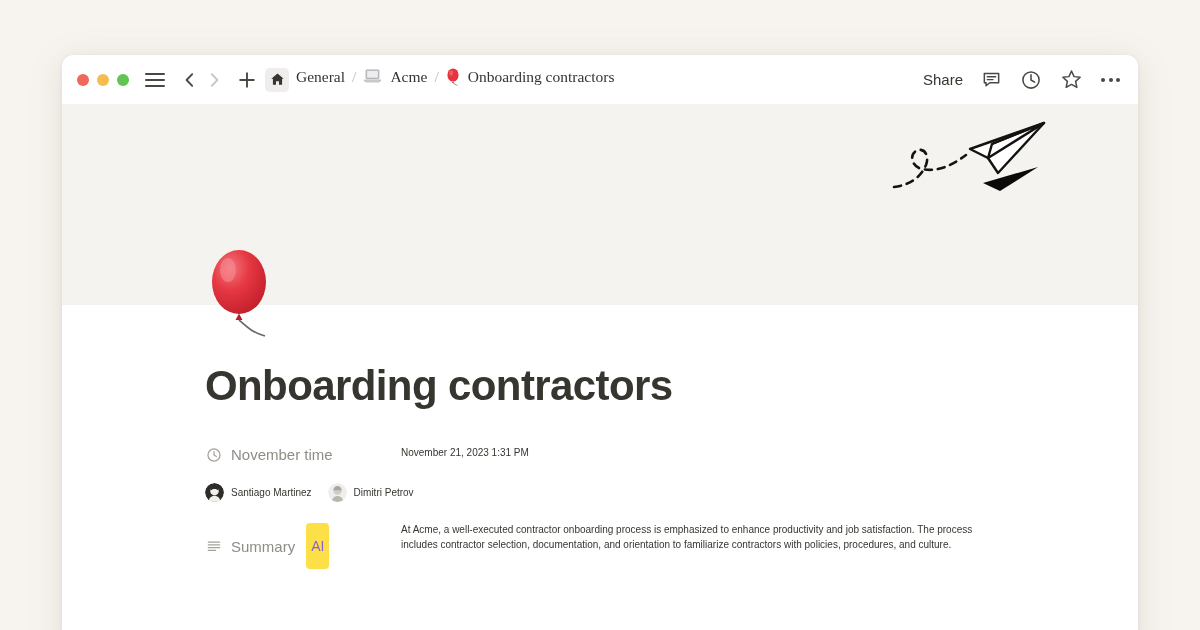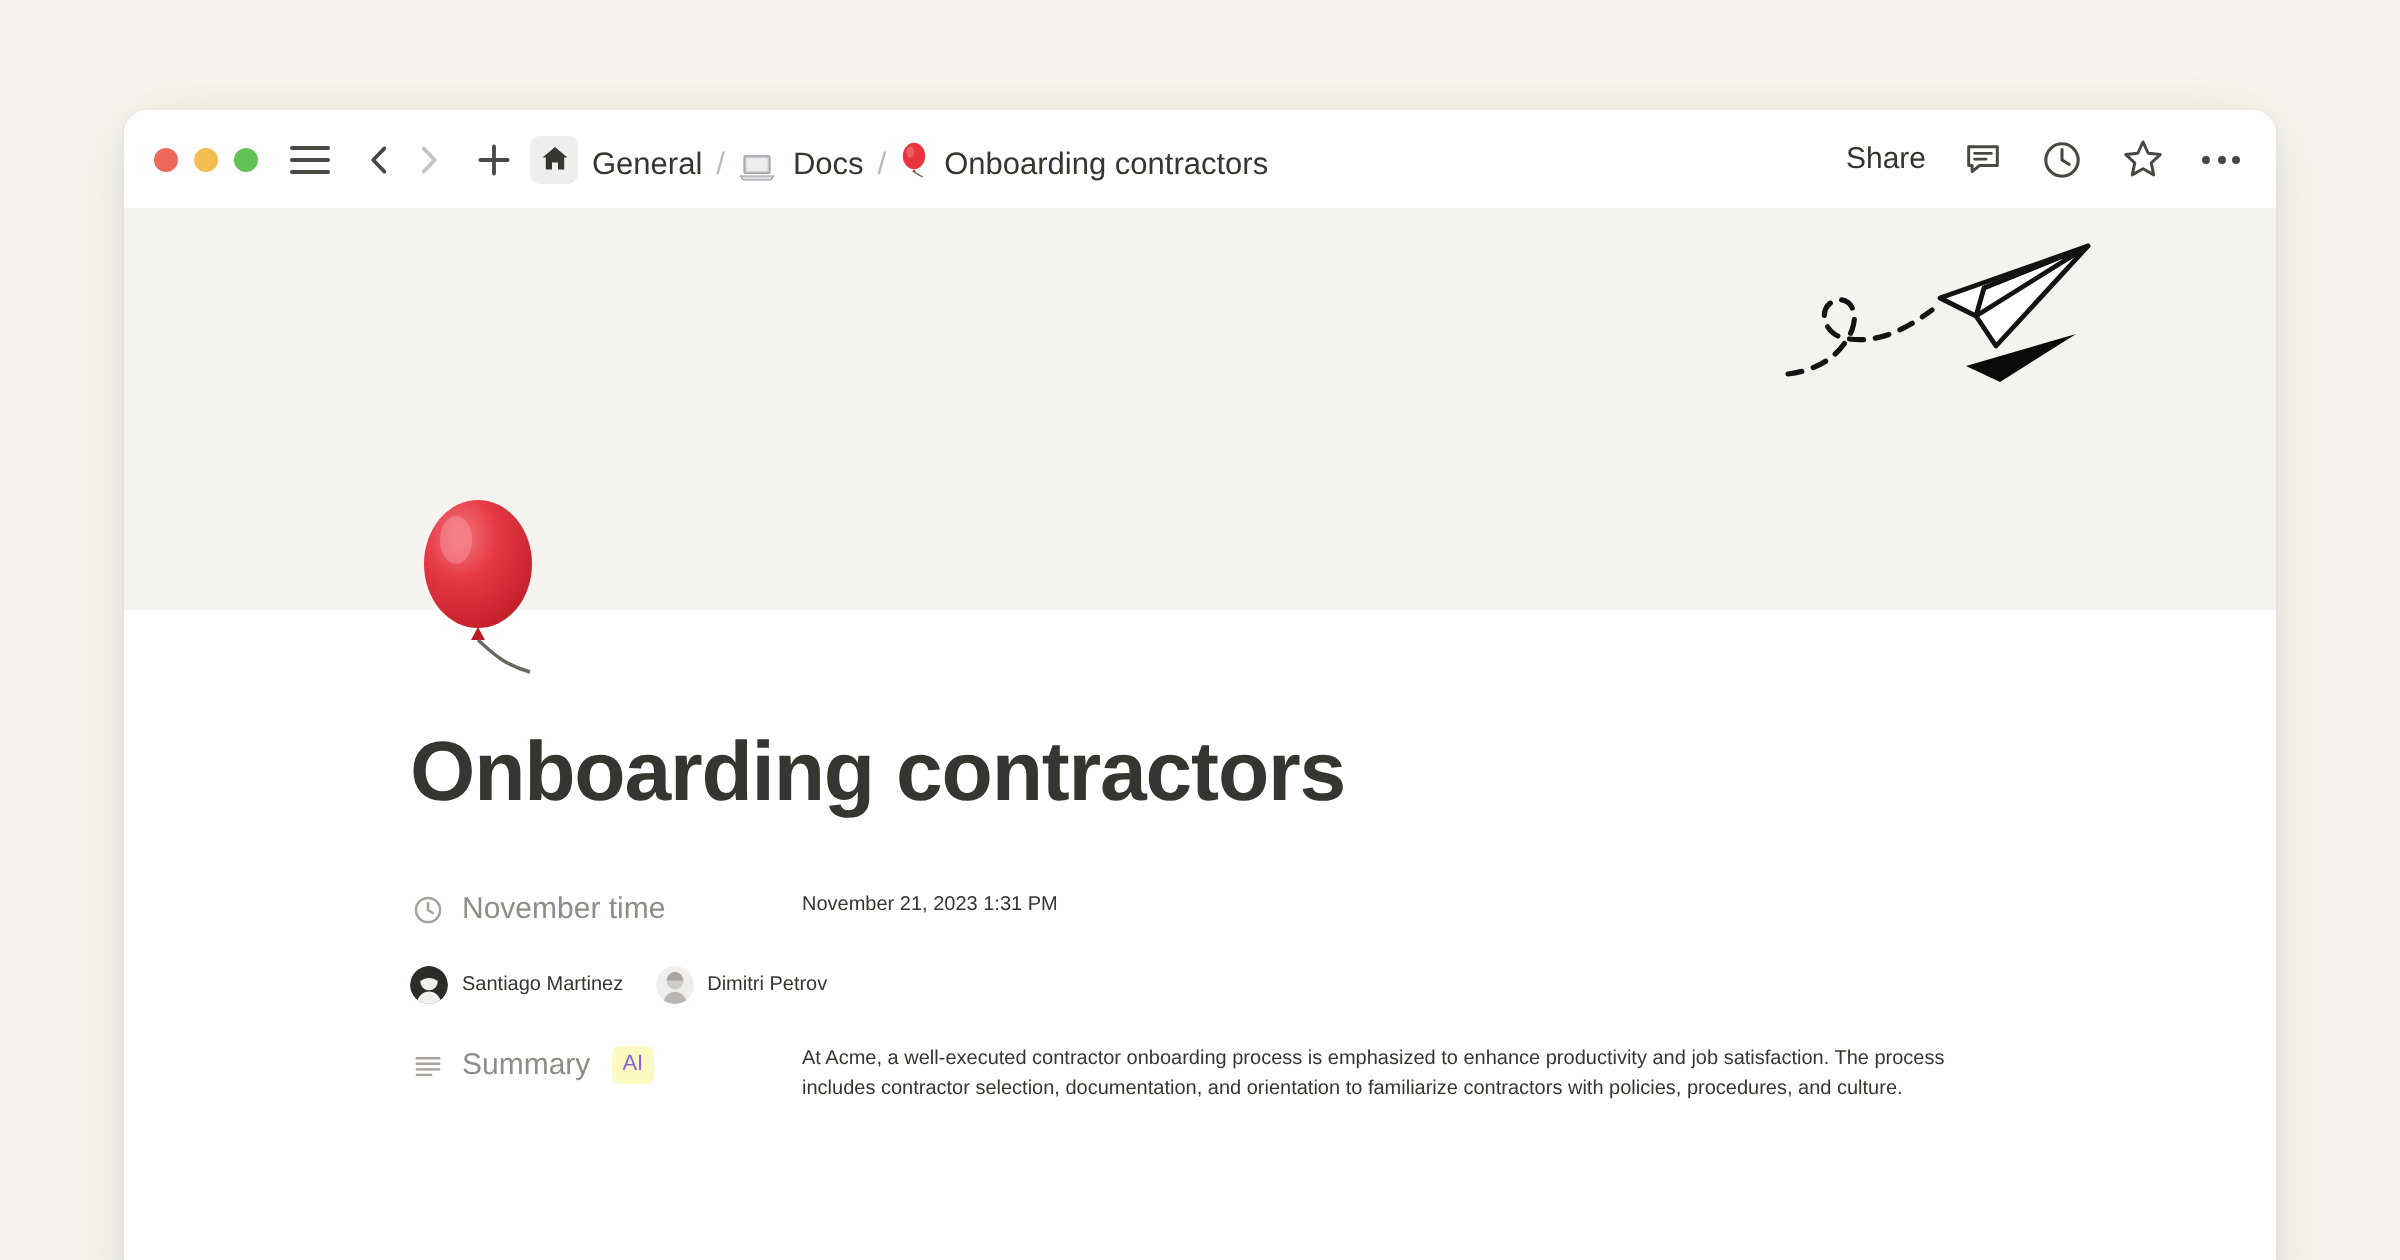--- a/index.html
+++ b/index.html
@@ -81,24 +81,25 @@
   }
   .plus {
     width: 24px;
     height: 24px;
     margin-left: 8px;
     margin-right: 6px;
   }
 
   .crumbs {
     display: flex;
-    align-items: flex-end;
+    align-items: flex-start;
     font-size: 15.5px;
     color: #37352F;
     white-space: nowrap;
+    font-family: Liberation Serif, serif;
   }
   .crumb-chip {
     width: 24px;
     height: 24px;
     border-radius: 5px;
     background: #EFEEEC;
     display: flex;
     align-items: center;
     justify-content: center;
     margin-right: 7px;
@@ -198,25 +199,25 @@
   .prop-icon {
     width: 17px;
     height: 17px;
     display: flex;
     align-items: center;
     justify-content: center;
     color: #A6A29B;
     flex: 0 0 17px;
   }
   .ai-badge {
-    background: #fef9c3;
+    background: #fde047;
     color: #8A60D6;
-    font-size: 11px;
+    font-size: 14px;
     border-radius: 4px;
-    padding: 4px 5px;
+    padding: 16px 5px;
     line-height: 1;
     margin-left: 2px;
   }
   .prop-value {
     font-size: 10px;
     color: #37352F;
     line-height: 1.52;
     max-width: 600px;
   }
   .people {
@@ -288,21 +289,21 @@
       <span class="crumb-label">General</span>
       <span class="sep">/</span>
 
       <span class="laptop-ico">
         <svg width="19" height="16" viewBox="0 0 20 16">
           <rect x="3.2" y="1.6" width="13.6" height="9.2" rx="0.8" fill="#C8C8CC" stroke="#9A9AA0" stroke-width="0.7"></rect>
           <rect x="4.4" y="2.7" width="11.2" height="7" rx="0.4" fill="#EDEDF0"></rect>
           <path d="M1.2 12.2 H18.8 L17.2 14.3 H2.8 Z" fill="#DCDCE0" stroke="#9A9AA0" stroke-width="0.6"></path>
         </svg>
       </span>
-      <span class="crumb-label">Docs</span>
+      <span class="crumb-label">Acme</span>
       <span class="sep">/</span>
 
       <span class="crumb-emoji">
         <svg width="15" height="18" viewBox="0 0 15 18">
           <ellipse cx="7" cy="7" rx="5.6" ry="6.6" fill="#E8343E"></ellipse>
           <ellipse cx="5.2" cy="5" rx="2" ry="2.8" fill="#F2686F" opacity="0.75"></ellipse>
           <path d="M7 13.6 L6 15 H8 Z" fill="#C62630"></path>
           <path d="M7 15 C8.6 16 9.4 16.8 11.4 17.4" stroke="#6E6B66" stroke-width="0.7" fill="none"></path>
         </svg>
       </span>

